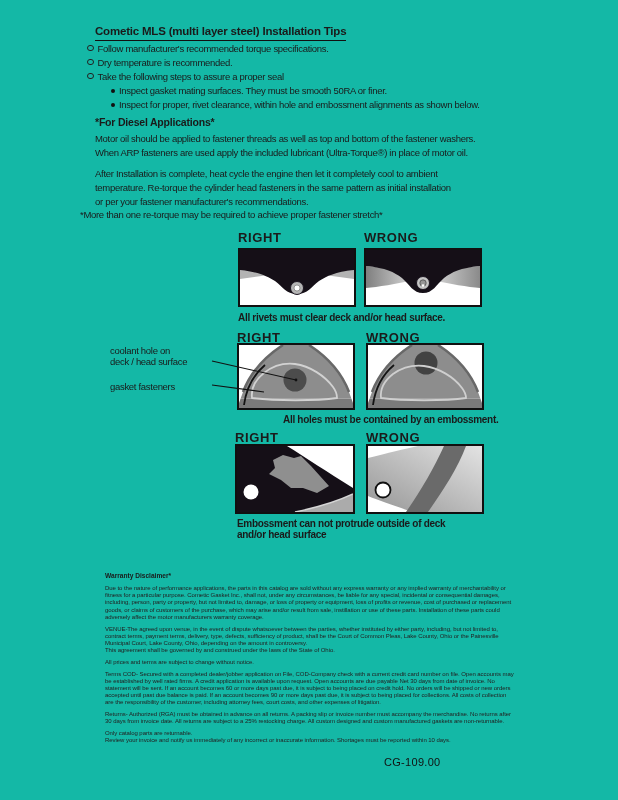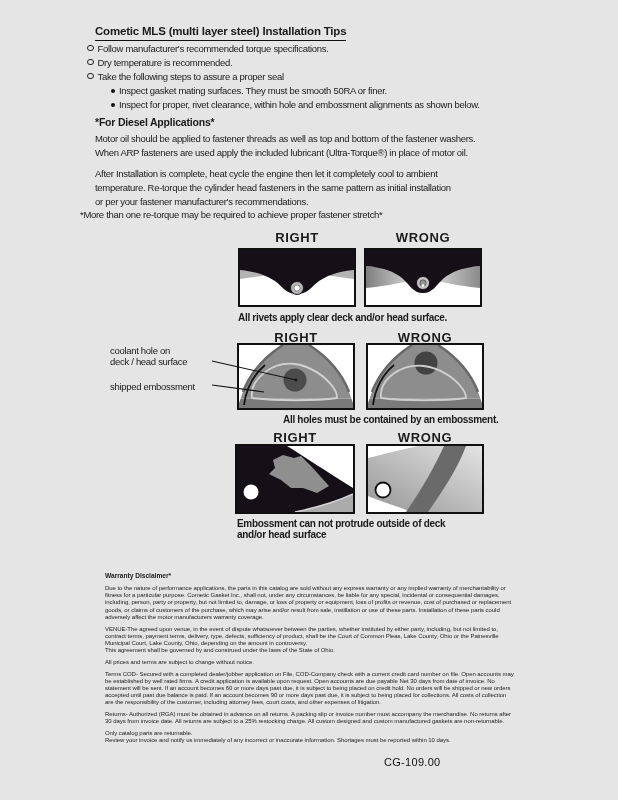--- a/index.html
+++ b/index.html
@@ -1,33 +1,33 @@
 <!DOCTYPE html>
 <html><head>
 <meta charset="utf-8">
 <style>
   html,body{margin:0;padding:0;background:#fff;}
-  #page{position:relative;width:618px;height:800px;background:#e5e5e5;overflow:hidden;
+  #page{position:relative;width:618px;height:800px;background:#14b8a6;overflow:hidden;
         font-family:"Liberation Sans","DejaVu Sans",sans-serif;color:#1a1a1a;}
   .abs{position:absolute;}
   .pre{white-space:pre-line;}
   
   .doc-title{font-size:11.5px;font-weight:bold;letter-spacing:-0.2px;
              border-bottom:1.3px solid #111;padding-bottom:2.5px;display:inline-block;}
   
   .tip-row{position:absolute;left:87px;height:14px;font-size:9.5px;letter-spacing:-0.3px;}
   .b1{display:inline-block;width:4.5px;height:4.5px;border:1px solid #222;border-radius:50%;
       vertical-align:1px;margin-right:4px;}
   .b2{display:inline-block;width:4px;height:4px;background:#111;border-radius:50%;
       vertical-align:1px;margin-right:4px;}
   .indent2{left:111px;}
   .body-txt{font-size:9.5px;letter-spacing:-0.3px;line-height:14px;}
   .sec-head{font-size:10.5px;font-weight:bold;letter-spacing:-0.2px;}
   
-  .dg-head{font-size:13px;font-weight:600;letter-spacing:0.6px;text-align:center;color:#1b1b1b;}
+  .dg-head{font-size:13px;font-weight:600;letter-spacing:0.6px;text-align:left;color:#1b1b1b;}
   .dg-box{border:2px solid #101010;background:#fff;box-sizing:content-box;}
   .dg-cap{font-size:10px;font-weight:bold;letter-spacing:-0.3px;line-height:11px;}
   .dg-lbl{font-size:9.5px;letter-spacing:-0.3px;line-height:11px;text-align:left;}
   
   .legal{width:424px;}
   .legal-head{font-size:6.6px;font-weight:bold;margin:0 0 6px 0;}
   .legal p{font-size:6px;line-height:7.2px;letter-spacing:-0.05px;margin:0 0 4.5px 0;color:#222;}
   .page-num{font-size:11px;letter-spacing:0.3px;color:#111;}
   svg{display:block;}
 </style>
@@ -93,25 +93,25 @@
       <rect x="0" y="0" width="114" height="55" fill="#ffffff"></rect>
       <path d="M0,16 C22,18 32,20 42,25 L48,30 C30,34 12,37 0,38 Z" fill="url(#g1)"></path>
       <path d="M114,16 C92,18 82,20 72,25 L66,30 C84,34 102,37 114,38 Z" fill="url(#g2)"></path>
       <path d="M0,0 H114 V16 C94,18 86,22 78,28 C70,35 67,43 57,43 C47,43 44,35 36,28 C28,22 20,18 0,16 Z" fill="#150f17"></path>
       <circle cx="57" cy="33" r="6.5" fill="#c6c6c6" stroke="#1c1520" stroke-width="1"></circle>
       <circle cx="57" cy="33" r="3.2" fill="#969696" stroke="#333" stroke-width="0.6"></circle>
       <circle cx="57" cy="35.6" r="1.4" fill="#ffffff"></circle>
     </svg>
   </div>
 
-  <div class="abs dg-cap" style="left:238px;top:312px;">All rivets apply clear deck and/or head surface.</div>
+  <div class="abs dg-cap" style="left:238px;top:312px;">All rivets must clear deck and/or head surface.</div>
 
   <div class="abs dg-lbl pre" style="left:110px;top:345px;width:102px;">coolant hole on
 deck / head surface</div>
-  <div class="abs dg-lbl" style="left:110px;top:381px;width:102px;">shipped embossment</div>
+  <div class="abs dg-lbl" style="left:110px;top:381px;width:102px;">gasket fasteners</div>
 
   <div class="abs dg-head" style="left:237px;top:330px;width:118px;">RIGHT</div>
   <div class="abs dg-head" style="left:366px;top:330px;width:118px;">WRONG</div>
 
   <div class="abs dg-box" style="left:237px;top:343px;width:114px;height:63px;">
     <svg width="114" height="63" viewBox="0 0 114 63">
       <rect x="0" y="0" width="114" height="63" fill="#8d8d8d"></rect>
       <rect x="0" y="53.2" width="114" height="1" fill="#a8a8a8"></rect>
       <rect x="0" y="54" width="114" height="9" fill="#7a7a7a"></rect>
       <path d="M0,0 H44 C27,11 12,26 4,47 L0,58 Z" fill="#ffffff"></path>

